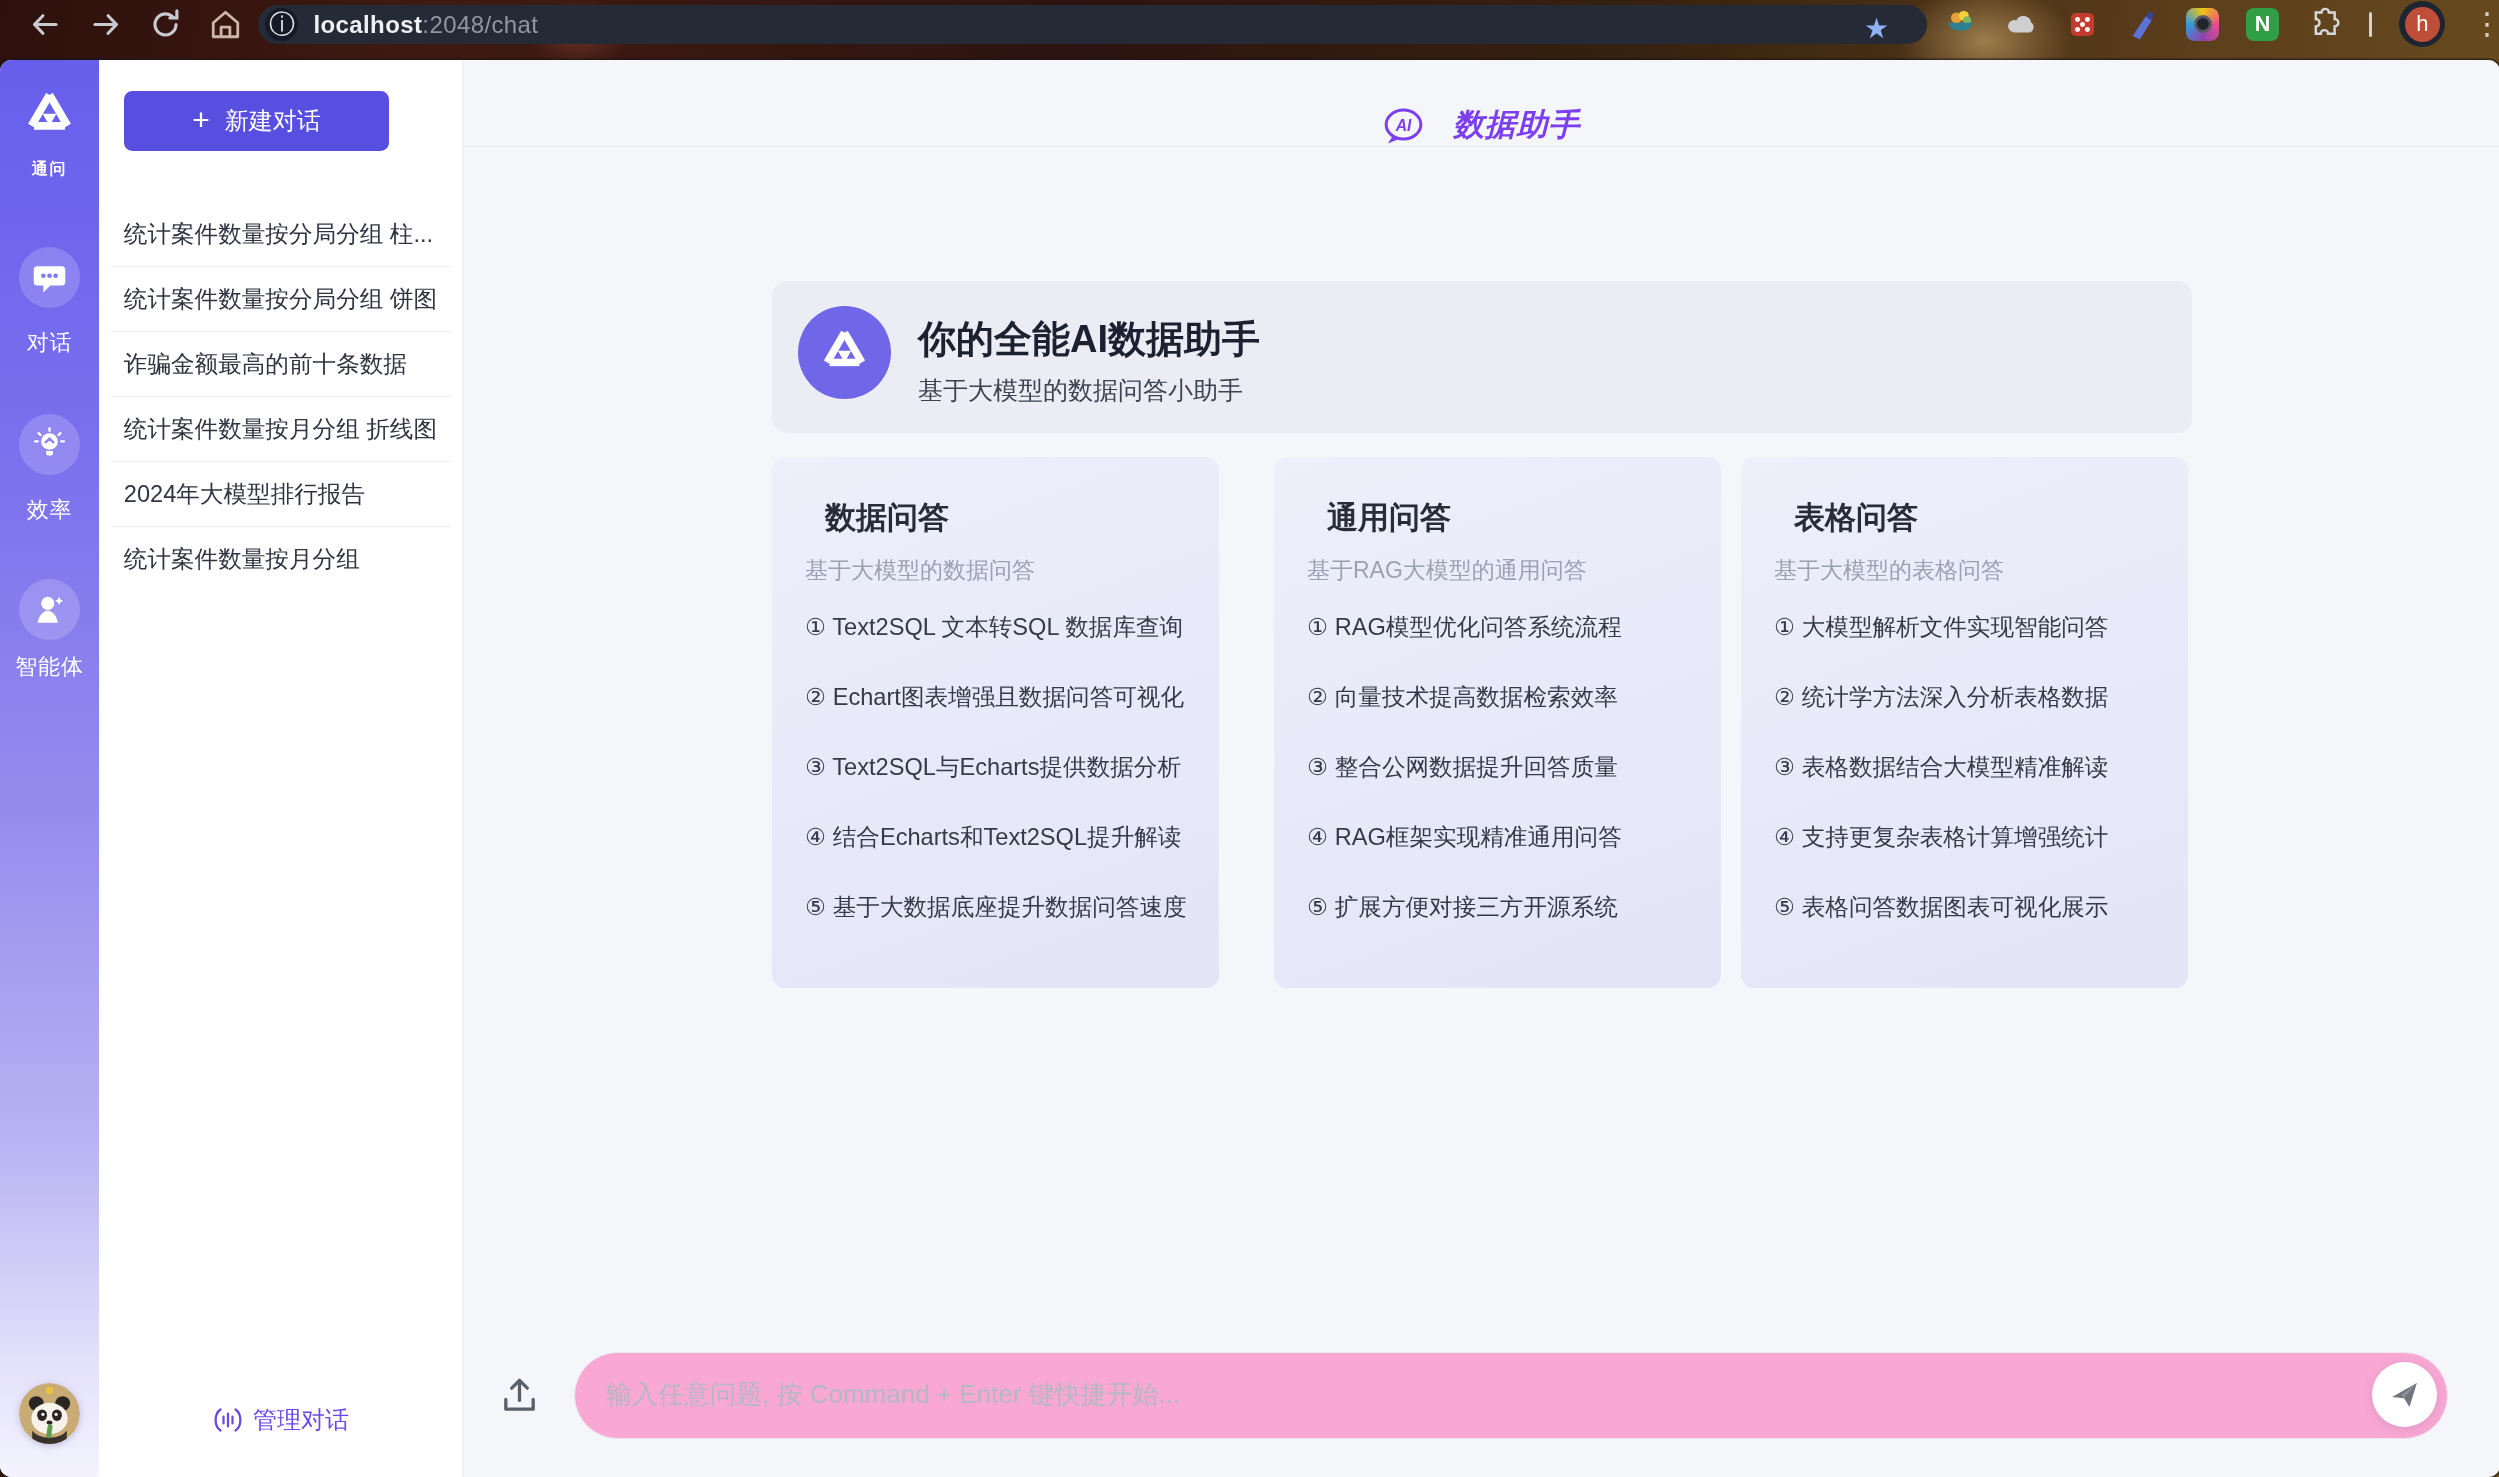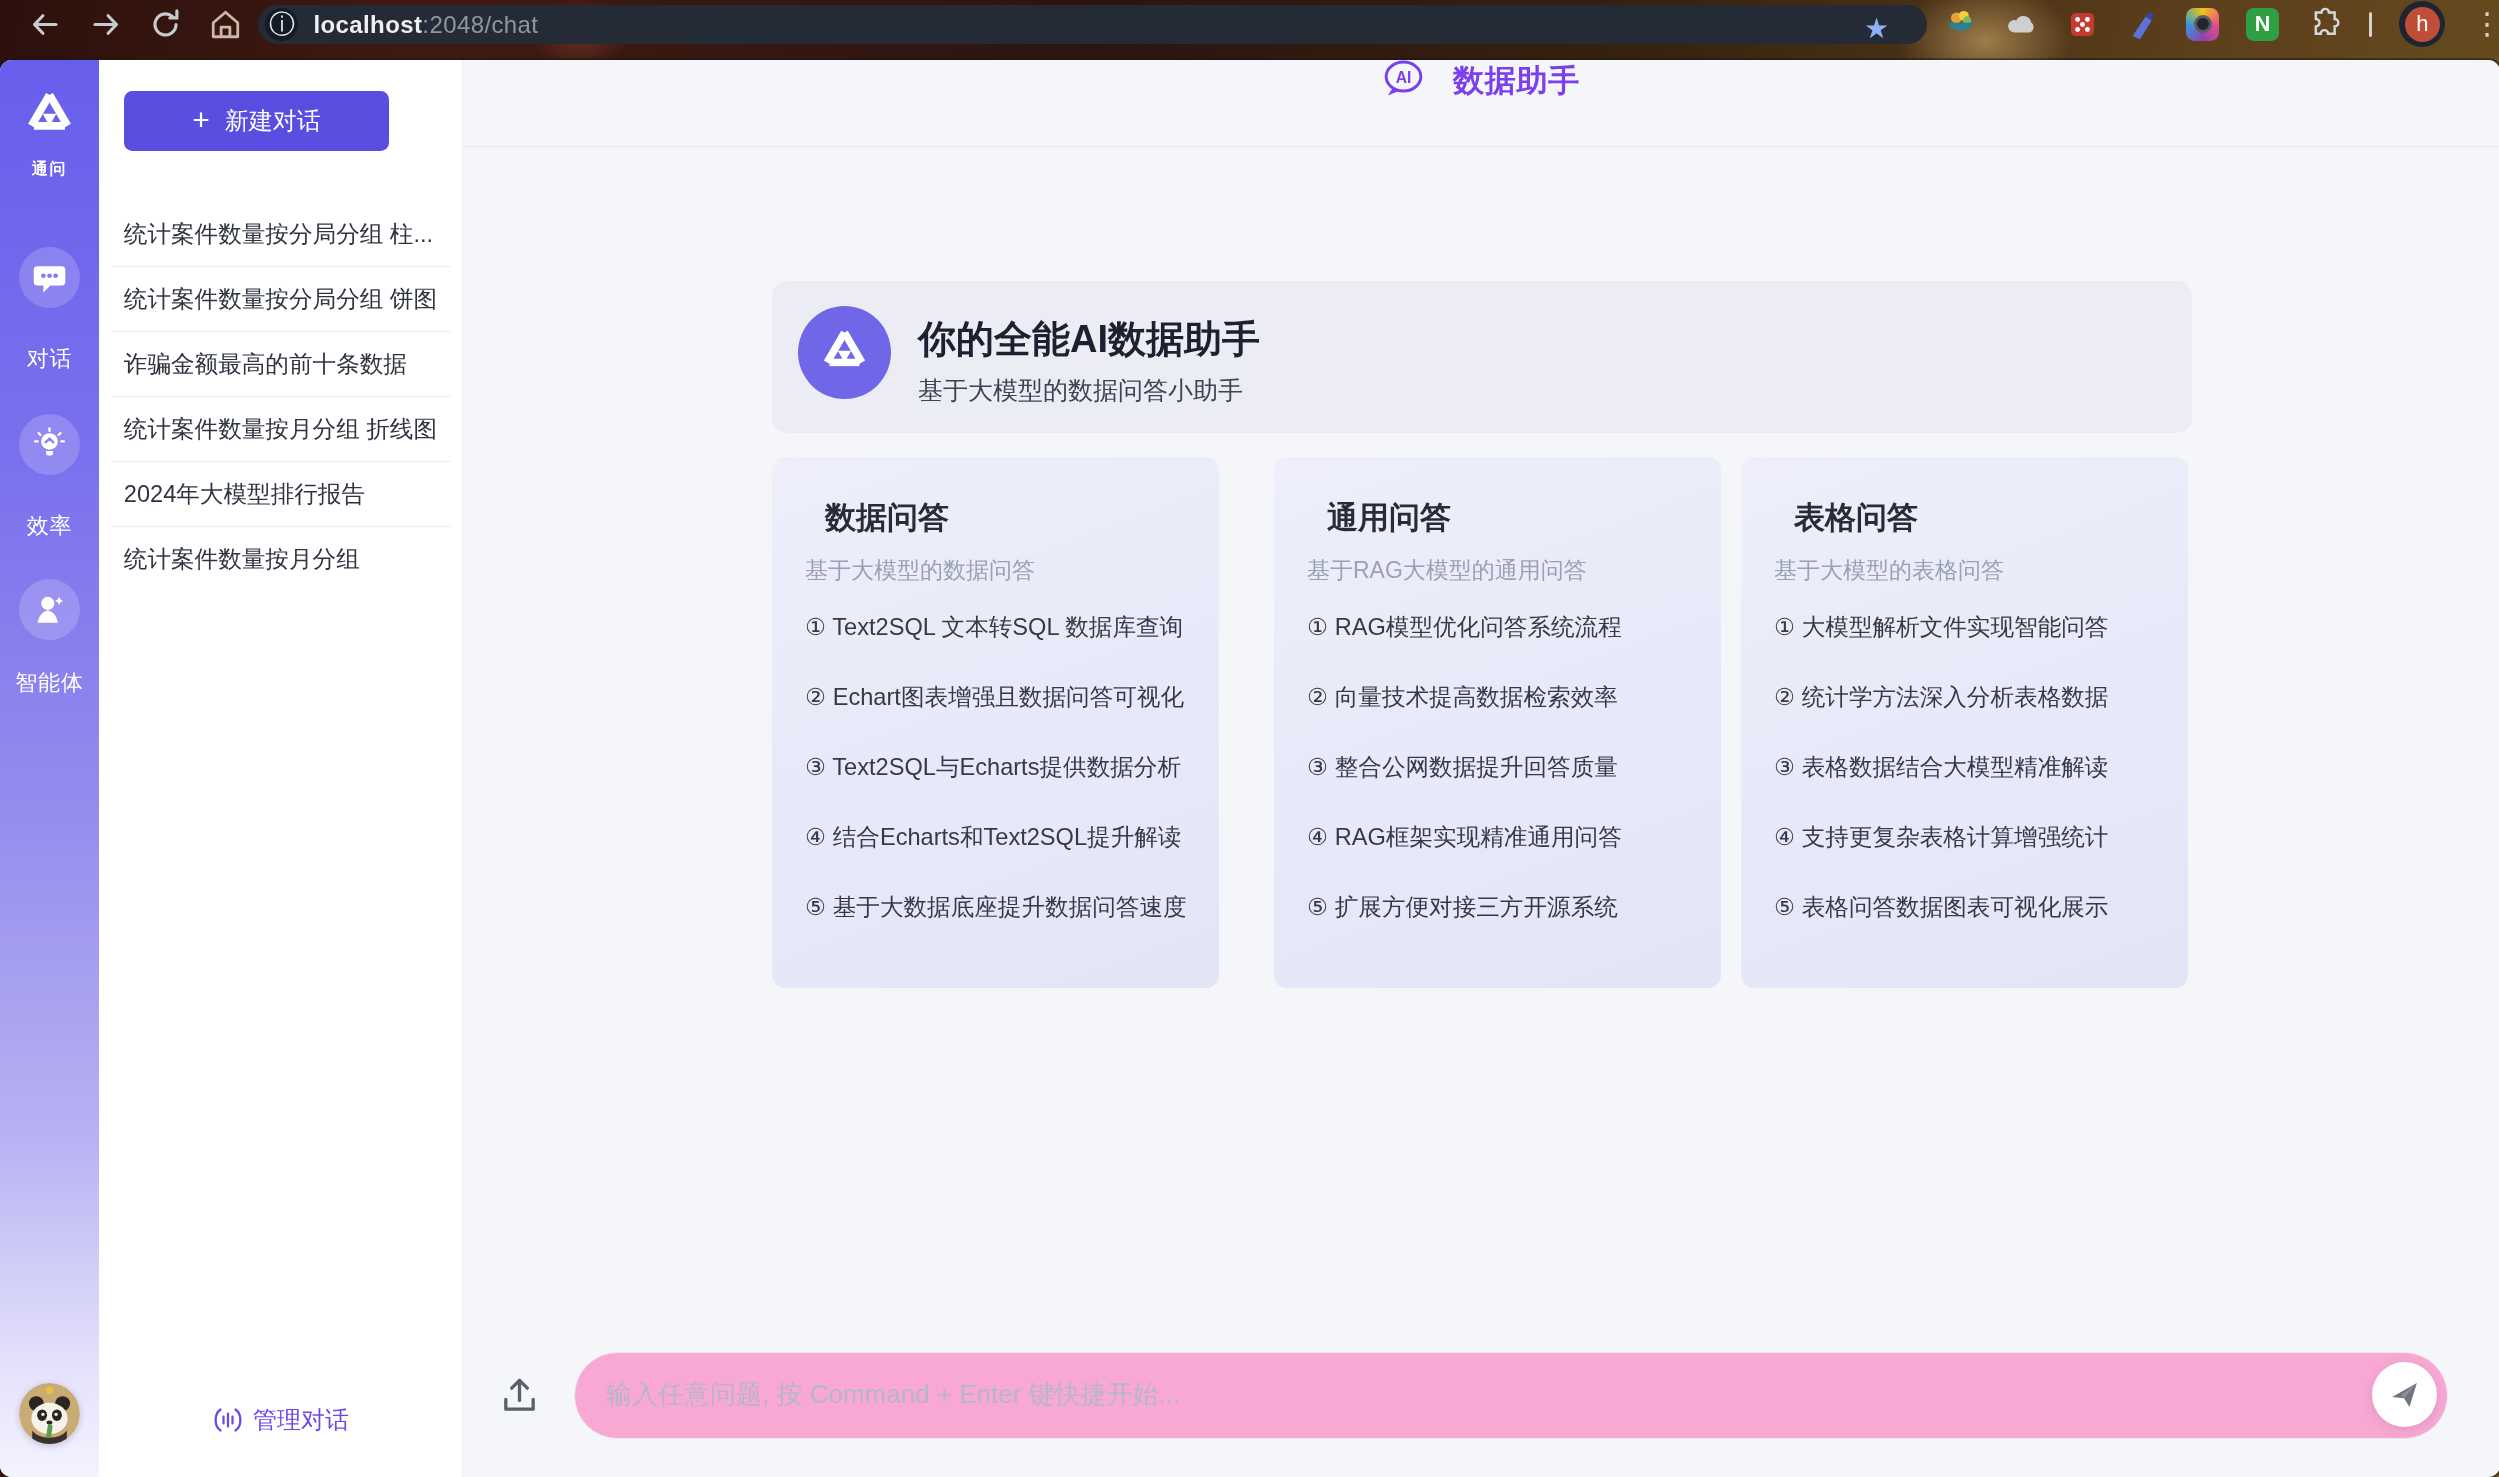--- a/index.html
+++ b/index.html
@@ -44,39 +44,39 @@
   
   .sidebar { position:absolute; left:0; top:0; width:99px; height:100%;
     background:linear-gradient(180deg,#675eec 0%,#7a71ee 28%,#938bed 52%,#b7b2f3 76%,#e4e1fb 92%,#f4f3fe 100%); }
   .side-logo { position:absolute; left:22px; top:28px; width:55px; height:55px; }
   .side-app-name { position:absolute; left:0; top:99px; width:99px; text-align:center; color:#fff;
     font-size:16px; font-weight:bold; letter-spacing:1.7px; }
   .side-group { position:absolute; left:0; width:99px; text-align:center; }
   .side-circle { width:61px; height:61px; border-radius:50%; background:rgba(255,255,255,0.18); margin:0 auto;
     display:flex; align-items:center; justify-content:center; }
   .side-circle svg { width:35px; height:35px; }
-  .side-label { position:absolute; left:0; width:99px; text-align:center; color:#fff; font-size:22px; letter-spacing:0.8px;margin-top:16px; }
+  .side-label { position:absolute; left:0; width:99px; text-align:center; color:#fff; font-size:22px; letter-spacing:0.8px; }
   .side-avatar { position:absolute; left:19px; top:1323px; width:61px; height:61px; border-radius:50%; overflow:hidden;
     box-shadow:0 1.7px 6.6px rgba(60,50,120,0.25); }
   
   .chat-panel { position:absolute; left:99px; top:0; width:364px; height:100%; background:#fff; border-right:0.8px solid #ebecf0; }
   .new-chat-btn { position:absolute; left:25px; top:31px; width:265px; height:60px; border-radius:8.3px; background:#584fe0;
     color:#fff; font-size:24px; display:flex; align-items:center; justify-content:center; gap:15px; cursor:pointer; }
   .new-chat-btn .plus { font-size:30px; font-weight:300; line-height:1; margin-top:-2.5px; }
   .conv-list { position:absolute; left:0; top:142px; width:364px; }
   .conv-item { height:65px; line-height:65px; margin:0 12.4px; padding:0 12.4px; font-size:23.6px; color:#2f3440;
     white-space:nowrap; overflow:hidden; cursor:pointer; }
   .conv-item:not(:last-child) { border-bottom:0.8px solid #edeef2; }
   .manage-row { position:absolute; left:0; top:1344px; width:364px; display:flex; align-items:center; justify-content:center;
     gap:10px; color:#6c48e8; font-size:24px; cursor:pointer; }
   .manage-row svg { width:30px; height:30px; }
   
   .main { position:absolute; left:463px; top:0; width:2036px; height:100%; }
-  .main-header { position:absolute; left:0; top:0; width:100%; height:87px; display:flex; align-items:flex-start;
-    justify-content:center; gap:28px; border-bottom:0.8px solid #e7e8ee; }
+  .main-header { position:absolute; left:0; top:0; width:100%; height:87px; display:flex; align-items:flex-end;
+    justify-content:center; gap:28px; border-bottom:0.8px solid #e7e8ee;font-style:italic; }
   .main-header svg { width:43px; height:38px; }
   .main-title { color:#7b3ff0; font-size:31px; font-weight:bold; letter-spacing:0.8px; }
   .welcome-card { position:absolute; left:309px; top:221px; width:1420px; height:152px; background:#ecedf4; border-radius:15px; }
   .welcome-logo { position:absolute; left:26px; top:25px; width:93px; height:93px; border-radius:50%; background:#6f66e8;
     display:flex; align-items:center; justify-content:center; }
   .welcome-logo svg { width:53px; height:53px; }
   .welcome-title { position:absolute; left:146px; top:33px; font-size:38px; font-weight:bold; color:#1b2130; }
   .welcome-sub { position:absolute; left:146px; top:93px; font-size:25px; color:#3c4352; }
   .feature-card { position:absolute; top:397px; width:447px; height:531px; border-radius:13.2px;
     background:linear-gradient(160deg,#eeeffb 0%,#e3e4f6 100%); }

